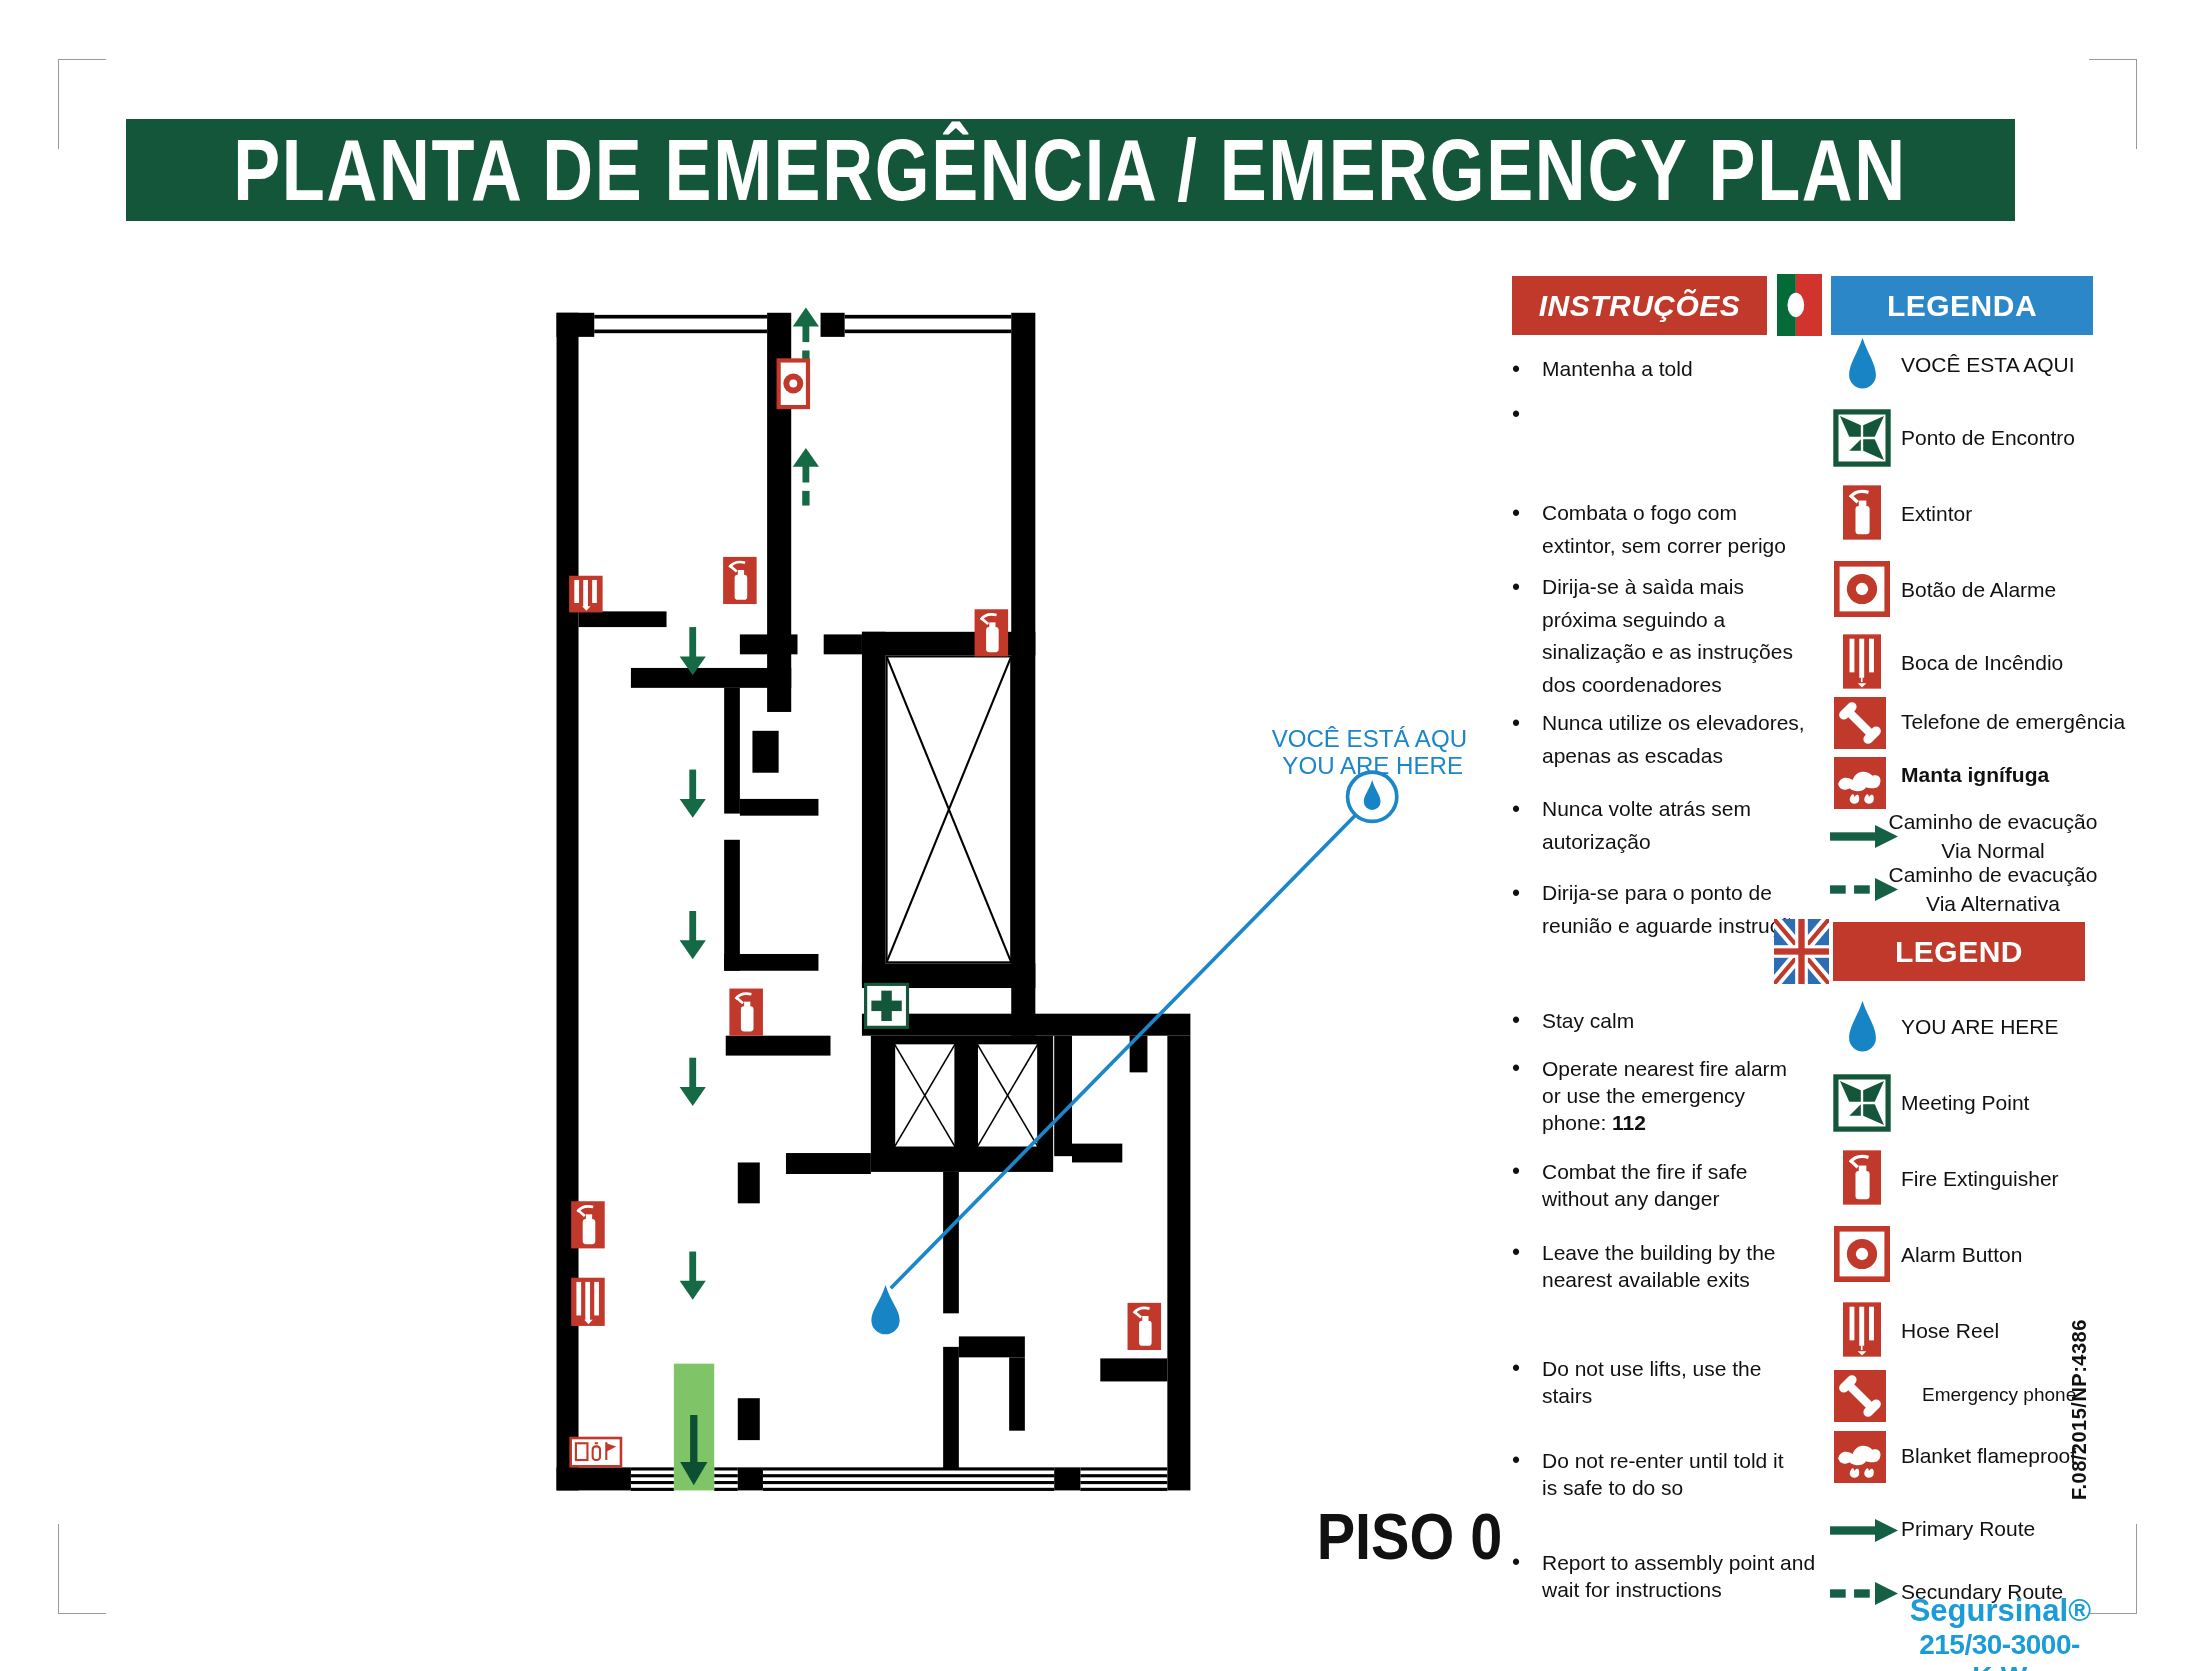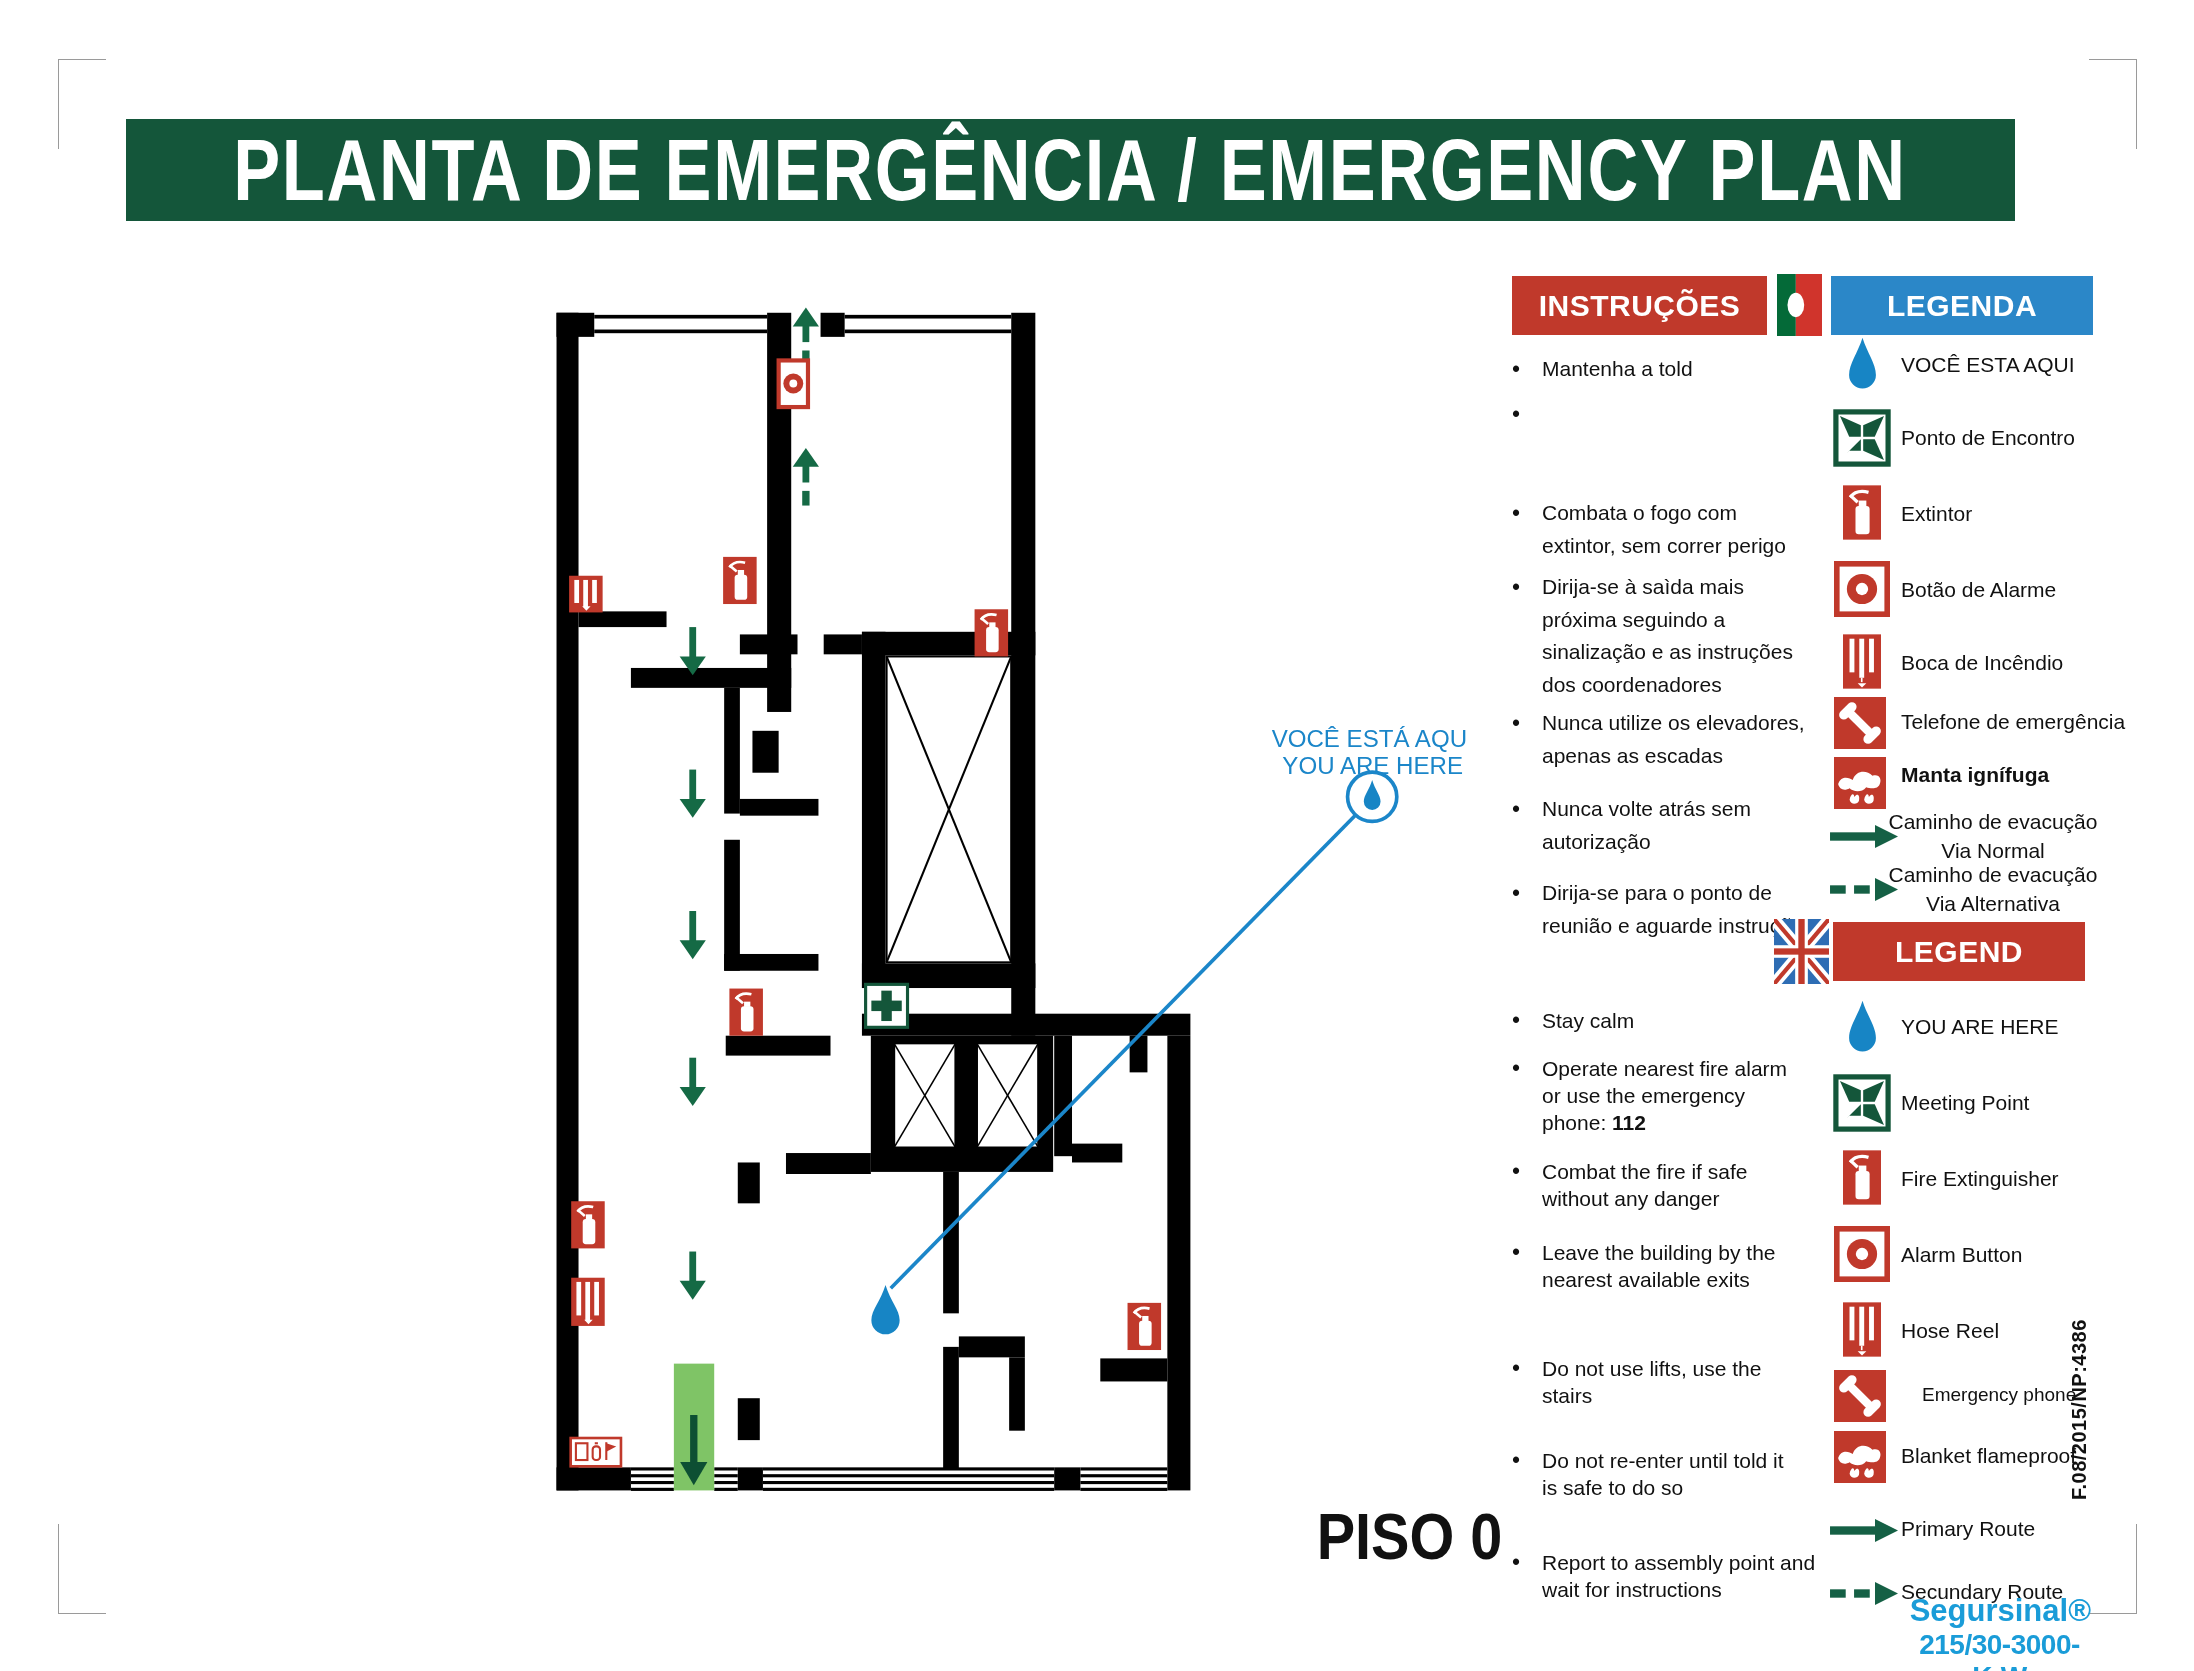--- a/index.html
+++ b/index.html
@@ -230,21 +230,21 @@
     <g>
       <line x1="2586" y1="1556" x2="1700" y2="2458" stroke="#1b86c9" stroke-width="7"></line>
       <path d="M1690,2452 C1699,2482 1717,2500 1717,2519 a27,27 0 1,1 -54,0 c0,-19 18,-37 27,-67 Z" fill="#1785c5"></path>
       <circle cx="2619" cy="1520" r="47" fill="#fff" stroke="#1b86c9" stroke-width="7"></circle>
       <path d="M2619,1488 C2624,1506 2635,1517 2635,1529 a16,16 0 1,1 -32,0 c0,-12 11,-23 16,-41 Z" fill="#1785c5"></path>
       <text x="2620" y="1424" text-anchor="middle" font-size="46" fill="#1b86c9" font-family="Liberation Sans, sans-serif">VOCÊ ESTÁ AQUI</text>
       <text x="2620" y="1476" text-anchor="middle" font-size="46" fill="#1b86c9" font-family="Liberation Sans, sans-serif">YOU ARE HERE</text>
     </g>
   </svg>
 
-  <div class="hdr red" style="left:1512px;top:276px;width:255px;">
+  <div class="hdr red" style="left:1512px;top:276px;width:255px;font-style:italic;">
     <span>INSTRUÇÕES</span>
   </div>
   <svg class="abs" style="left:1777px;top:274px;" width="45" height="62" viewBox="0 0 86 112" preserveAspectRatio="none">
     <rect x="0" y="0" width="36" height="112" fill="#046a38"></rect>
     <rect x="36" y="0" width="50" height="112" fill="#d0342c"></rect>
     <ellipse cx="36" cy="56" rx="16" ry="22" fill="#fff"></ellipse>
   </svg>
   <div class="hdr blue" style="left:1831px;top:276px;width:262px;">
     <span>LEGENDA</span>
   </div>

